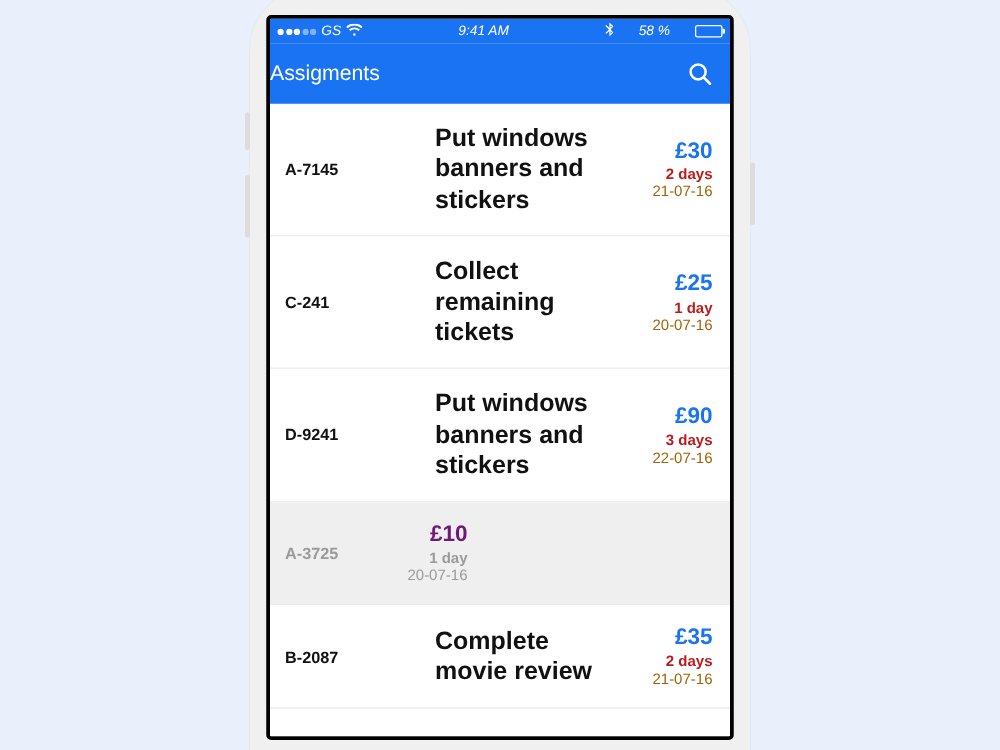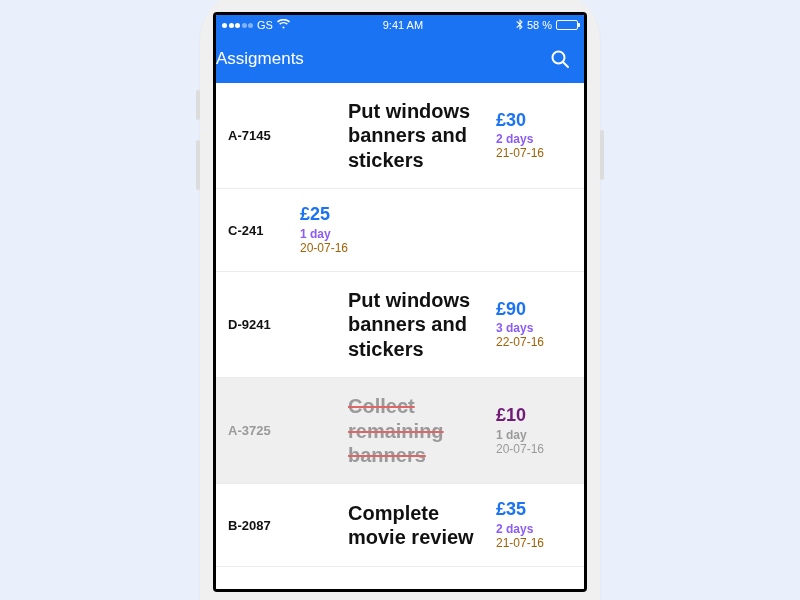--- a/index.html
+++ b/index.html
@@ -46,26 +46,27 @@
   .status-bar {
     background: #1a73f2;
     color: #fff;
     height: 20px;
     display: flex;
     align-items: center;
     justify-content: space-between;
     font-size: 11px;
     padding: 0 6px;
     font-weight: 500;
+    font-style: italic;
   }
   .status-left { display: flex; align-items: center; gap: 4px; }
   .dots { display: flex; gap: 1.5px; align-items: center; }
   .dot { width: 5px; height: 5px; border-radius: 50%; background: rgba(255,255,255,0.45); }
   .dot.on { background: #fff; }
-  .status-right { display: flex; align-items: center; gap: 4px; }
+  .status-right { display: flex; align-items: center; gap: 20px; }
   .battery {
     width: 22px; height: 10px; border: 1px solid #fff; border-radius: 2px; position: relative;
   }
   .battery::after { content:""; position:absolute; right:-3px; top:2px; width:2px; height:4px; background:#fff; border-radius:0 1px 1px 0;}
   .battery .fill { background:#fff; height:100%; width:58%; }
 
   .nav-bar {
     background: #1a73f2;
     color: #fff;
     height: 48px;
@@ -116,34 +117,35 @@
     padding-right: 6px;
     margin-left: 48px;
   }
   .row.completed .title {
     color: #9a9a9a;
     text-decoration: line-through;
     text-decoration-color: #d66;
     text-decoration-thickness: 1.5px;
   }
   .meta {
+    text-align: right;
     flex-shrink: 0;
     min-width: 74px;
   }
   .price {
     color: #1a73f2;
     font-size: 18px;
     font-weight: 800;
     line-height: 1.1;
   }
   .row.completed .price { color: #701a75; }
   .duration {
     font-size: 12px;
     font-weight: 700;
-    color: #8b5cf6;
+    color: #b91c1c;
     margin-top: 2px;
   }
   .date {
     font-size: 12px;
     font-weight: 500;
     color: #a16207;
   }
   .row.completed .duration, .row.completed .date { color: #9a9a9a; }
 </style>
 </head>
@@ -200,38 +202,38 @@
         <div class="code">A-7145</div>
         <div class="title">Put windows banners and stickers</div>
         <div class="meta">
           <div class="price">£30</div>
           <div class="duration">2 days</div>
           <div class="date">21-07-16</div>
         </div>
       </div>
       <div class="row">
         <div class="code">C-241</div>
+        <div class="title">Collect remaining tickets</div>
         <div class="meta">
           <div class="price">£25</div>
           <div class="duration">1 day</div>
           <div class="date">20-07-16</div>
         </div>
       </div>
       <div class="row">
         <div class="code">D-9241</div>
         <div class="title">Put windows banners and stickers</div>
         <div class="meta">
           <div class="price">£90</div>
           <div class="duration">3 days</div>
           <div class="date">22-07-16</div>
         </div>
       </div>
       <div class="row completed">
         <div class="code">A-3725</div>
-        <div class="title">Collect remaining banners</div>
         <div class="meta">
           <div class="price">£10</div>
           <div class="duration">1 day</div>
           <div class="date">20-07-16</div>
         </div>
       </div>
       <div class="row">
         <div class="code">B-2087</div>
         <div class="title">Complete movie review</div>
         <div class="meta">

